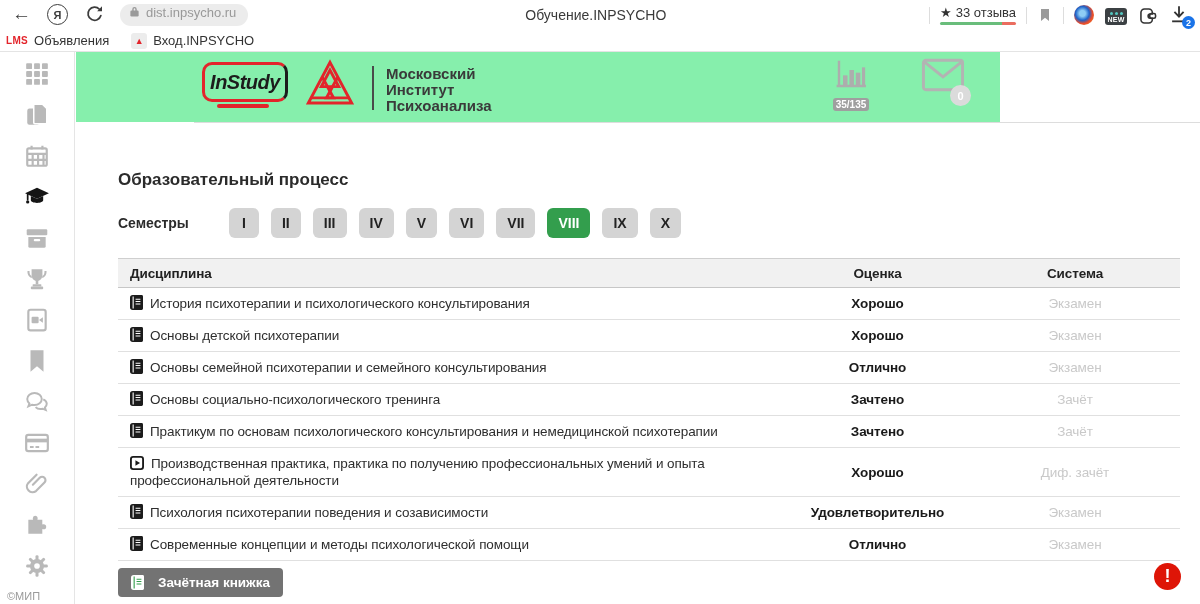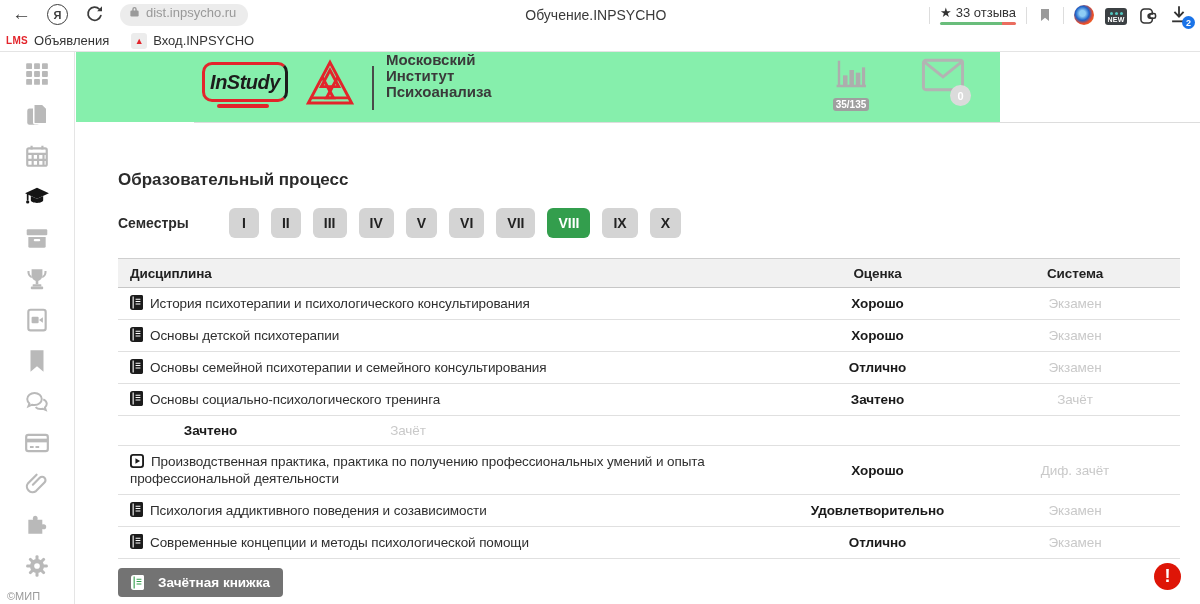--- a/index.html
+++ b/index.html
@@ -54,21 +54,21 @@
 
   
   .pg-header { position:absolute; left:76px; top:52px; width:924px; height:70px; background:#86efac; }
   .pg-header-border { position:absolute; left:118px; top:122px; width:1082px; height:0; border-top:1px solid #ddd; }
   .logo-instudy { position:absolute; left:126px; top:10px; width:86px; height:40px; border:3px solid #e3242b;
     border-right-color:#1c1c1c; border-radius:10px; display:flex; align-items:center; justify-content:center; cursor:pointer; }
   .logo-instudy span { font-size:20px; font-weight:bold; font-style:italic; color:#1c1c1c; letter-spacing:-0.5px; }
   .logo-instudy::after { content:""; position:absolute; left:12px; bottom:-9px; width:52px; height:4px; background:#e3242b; border-radius:2px; }
   .logo-mip { position:absolute; left:228px; top:6px; width:52px; height:52px; }
   .hdr-div { position:absolute; left:296px; top:14px; width:2px; height:44px; background:#4a4a4a; }
-  .inst-name { position:absolute; left:310px; top:0; font-size:15px; font-weight:bold; color:#3a3a3a; line-height:16px; }
+  .inst-name { position:absolute; left:310px; top:14px; font-size:15px; font-weight:bold; color:#3a3a3a; line-height:16px; }
   .stat-wrap { position:absolute; left:755px; top:6px; width:40px; text-align:center; cursor:pointer; }
   .stat-wrap svg { width:36px; height:32px; }
   .stat-badge { margin-top:0; background:#9f9f9f; border-radius:3px; color:#fff; font-weight:bold;
     font-size:10px; padding:1px 3px; display:inline-block; }
   .mail-wrap { position:absolute; left:845px; top:4px; width:46px; height:44px; cursor:pointer; }
   .mail-wrap svg { width:44px; height:38px; }
   .mail-badge { position:absolute; right:-4px; bottom:-6px; width:21px; height:21px; border-radius:50%;
     background:#dbdbdb; color:#fff; font-size:11px; font-weight:bold; display:flex; align-items:center; justify-content:center; }
 
   
@@ -396,37 +396,42 @@
           <div class="tbl-row">
             <div class="c-disc"><span class="row-icon" style="display: inline-block;"><svg viewBox="0 0 14 16" width="13" height="15" style="vertical-align: middle;">
                   <path fill="currentColor" d="M3 0h9.5A1.5 1.5 0 0 1 14 1.5v13A1.5 1.5 0 0 1 12.5 16H3a3 3 0 0 1-3-3V3a3 3 0 0 1 3-3z"></path>
                   <path d="M3.4 1.5v13" style="stroke:var(--gap,#fff);stroke-width:1.2;fill:none"></path>
                   <path d="M6 4.5h5.2M6 7h5.2M6 9.5h5.2" style="stroke:var(--gap,#fff);stroke-width:1.1;fill:none"></path>
                 </svg></span><span>Основы социально-психологического тренинга</span></div>
             <div class="c-grade">Зачтено</div>
             <div class="c-sys">Зачёт</div>
           </div>
           <div class="tbl-row">
+            <div class="c-disc"><span class="row-icon" style="display: inline-block;"><svg viewBox="0 0 14 16" width="13" height="15" style="vertical-align: middle;">
+                  <path fill="currentColor" d="M3 0h9.5A1.5 1.5 0 0 1 14 1.5v13A1.5 1.5 0 0 1 12.5 16H3a3 3 0 0 1-3-3V3a3 3 0 0 1 3-3z"></path>
+                  <path d="M3.4 1.5v13" style="stroke:var(--gap,#fff);stroke-width:1.2;fill:none"></path>
+                  <path d="M6 4.5h5.2M6 7h5.2M6 9.5h5.2" style="stroke:var(--gap,#fff);stroke-width:1.1;fill:none"></path>
+                </svg></span><span>Практикум по основам психологического консультирования и немедицинской психотерапии</span></div>
             <div class="c-grade">Зачтено</div>
             <div class="c-sys">Зачёт</div>
           </div>
           <div class="tbl-row">
             <div class="c-disc"><span class="row-icon" style="display: inline-block;"><svg viewBox="0 0 15 15" width="14" height="14" style="vertical-align: middle;">
                   <rect x="1" y="1" width="13" height="13" rx="2.4" fill="none" stroke="currentColor" stroke-width="2"></rect>
                   <path d="M5.8 4.6l5 2.9-5 2.9z" fill="currentColor"></path>
                 </svg></span><span>Производственная практика, практика по получению профессиональных умений и опыта профессиональной деятельности</span></div>
             <div class="c-grade">Хорошо</div>
             <div class="c-sys">Диф. зачёт</div>
           </div>
           <div class="tbl-row">
             <div class="c-disc"><span class="row-icon" style="display: inline-block;"><svg viewBox="0 0 14 16" width="13" height="15" style="vertical-align: middle;">
                   <path fill="currentColor" d="M3 0h9.5A1.5 1.5 0 0 1 14 1.5v13A1.5 1.5 0 0 1 12.5 16H3a3 3 0 0 1-3-3V3a3 3 0 0 1 3-3z"></path>
                   <path d="M3.4 1.5v13" style="stroke:var(--gap,#fff);stroke-width:1.2;fill:none"></path>
                   <path d="M6 4.5h5.2M6 7h5.2M6 9.5h5.2" style="stroke:var(--gap,#fff);stroke-width:1.1;fill:none"></path>
-                </svg></span><span>Психология аддиктивного поведения и созависимости</span></div>
+                </svg></span><span>Психология психотерапии поведения и созависимости</span></div>
             <div class="c-grade">Удовлетворительно</div>
             <div class="c-sys">Экзамен</div>
           </div>
           <div class="tbl-row">
             <div class="c-disc"><span class="row-icon" style="display: inline-block;"><svg viewBox="0 0 14 16" width="13" height="15" style="vertical-align: middle;">
                   <path fill="currentColor" d="M3 0h9.5A1.5 1.5 0 0 1 14 1.5v13A1.5 1.5 0 0 1 12.5 16H3a3 3 0 0 1-3-3V3a3 3 0 0 1 3-3z"></path>
                   <path d="M3.4 1.5v13" style="stroke:var(--gap,#fff);stroke-width:1.2;fill:none"></path>
                   <path d="M6 4.5h5.2M6 7h5.2M6 9.5h5.2" style="stroke:var(--gap,#fff);stroke-width:1.1;fill:none"></path>
                 </svg></span><span>Современные концепции и методы психологической помощи</span></div>
             <div class="c-grade">Отлично</div>

